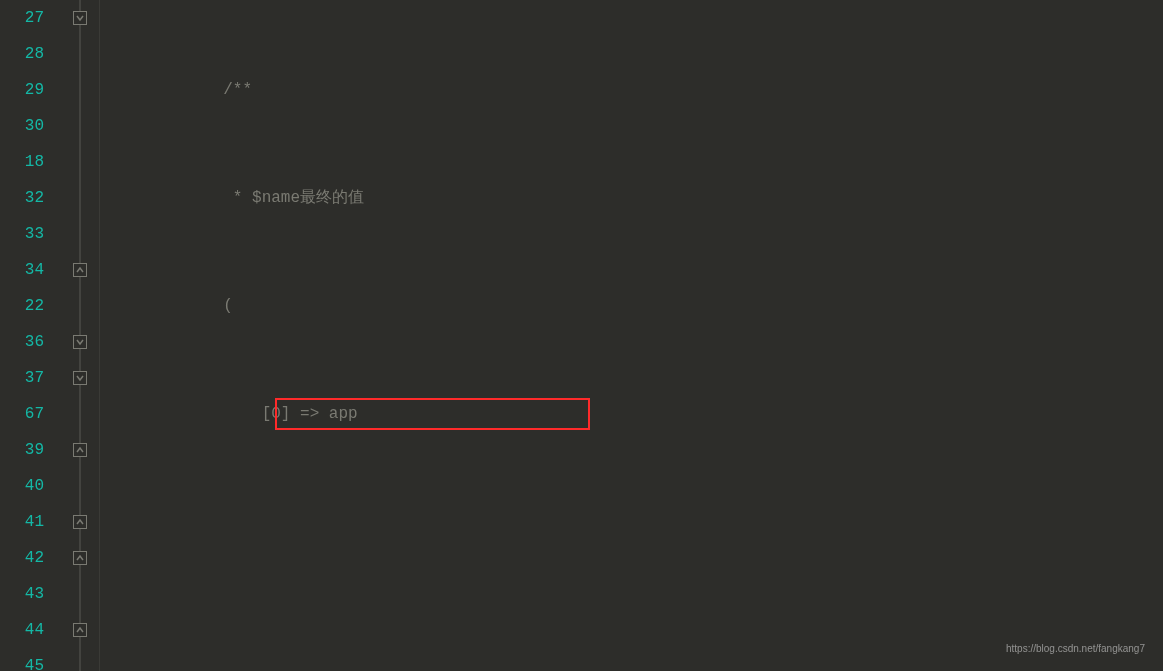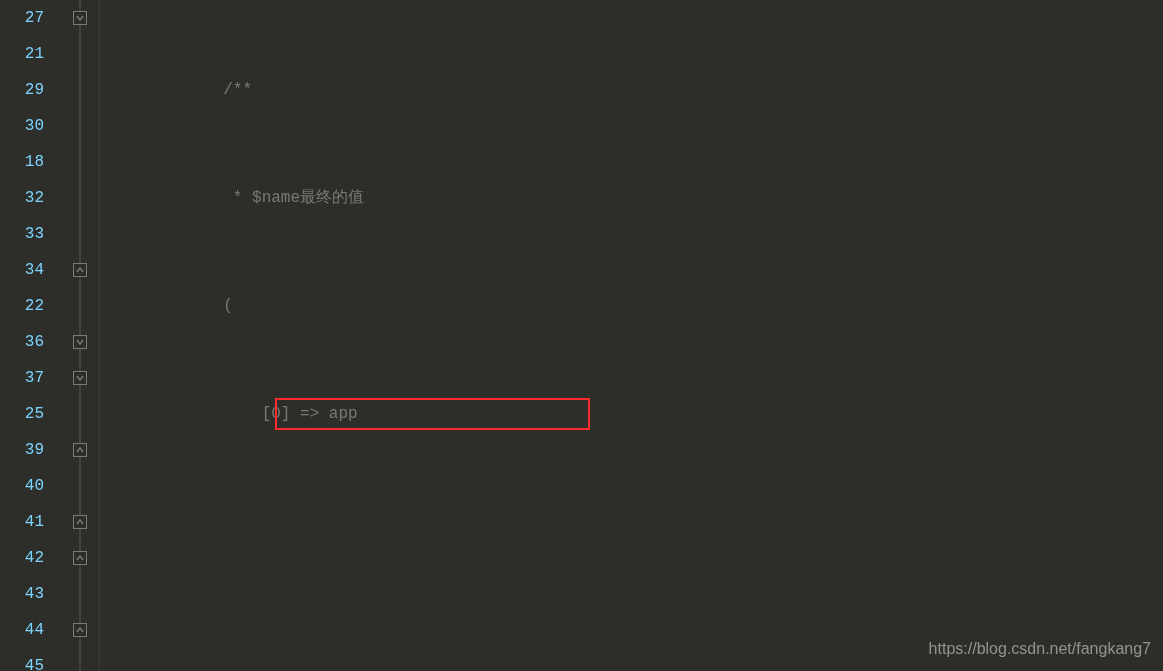--- a/index.html
+++ b/index.html
@@ -17,21 +17,21 @@
   .editor {
     display: flex;
     width: 100%;
     height: 100%;
   }
   .gutter {
     width: 60px;
     background: #2d2d2a;
     text-align: right;
     padding-right: 16px;
-    color: #7dd3fc;
+    color: #14b8a6;
     user-select: none;
     flex-shrink: 0;
   }
   .gutter .ln {
     height: 36px;
   }
   .fold-col {
     width: 40px;
     flex-shrink: 0;
     position: relative;
@@ -71,46 +71,46 @@
     align-items: center;
   }
   .tok-comment { color: #7a7a72; }
   .highlight-box {
     border: 2px solid #ff2a2a;
     position: absolute;
     pointer-events: none;
   }
   .watermark {
     position: absolute;
-    right: 12px;
+    right: 18px;
     bottom: 4px;
     color: #d4d4d4;
     opacity: 0.6;
-    font-size: 16px;
+    font-size: 10px;
     font-family: sans-serif;
   }
   .indent { display:inline-block; }
 </style>
 </head>
 <body>
 
 <div class="editor">
   <div class="gutter">
     <div class="ln">27</div>
-    <div class="ln">21</div>
+    <div class="ln">28</div>
     <div class="ln">29</div>
     <div class="ln">30</div>
     <div class="ln">18</div>
     <div class="ln">32</div>
     <div class="ln">33</div>
     <div class="ln">34</div>
     <div class="ln">22</div>
     <div class="ln">36</div>
     <div class="ln">37</div>
-    <div class="ln">25</div>
+    <div class="ln">67</div>
     <div class="ln">39</div>
     <div class="ln">40</div>
     <div class="ln">41</div>
     <div class="ln">42</div>
     <div class="ln">43</div>
     <div class="ln">44</div>
     <div class="ln">45</div>
   </div>
 
   <div class="fold-col">

